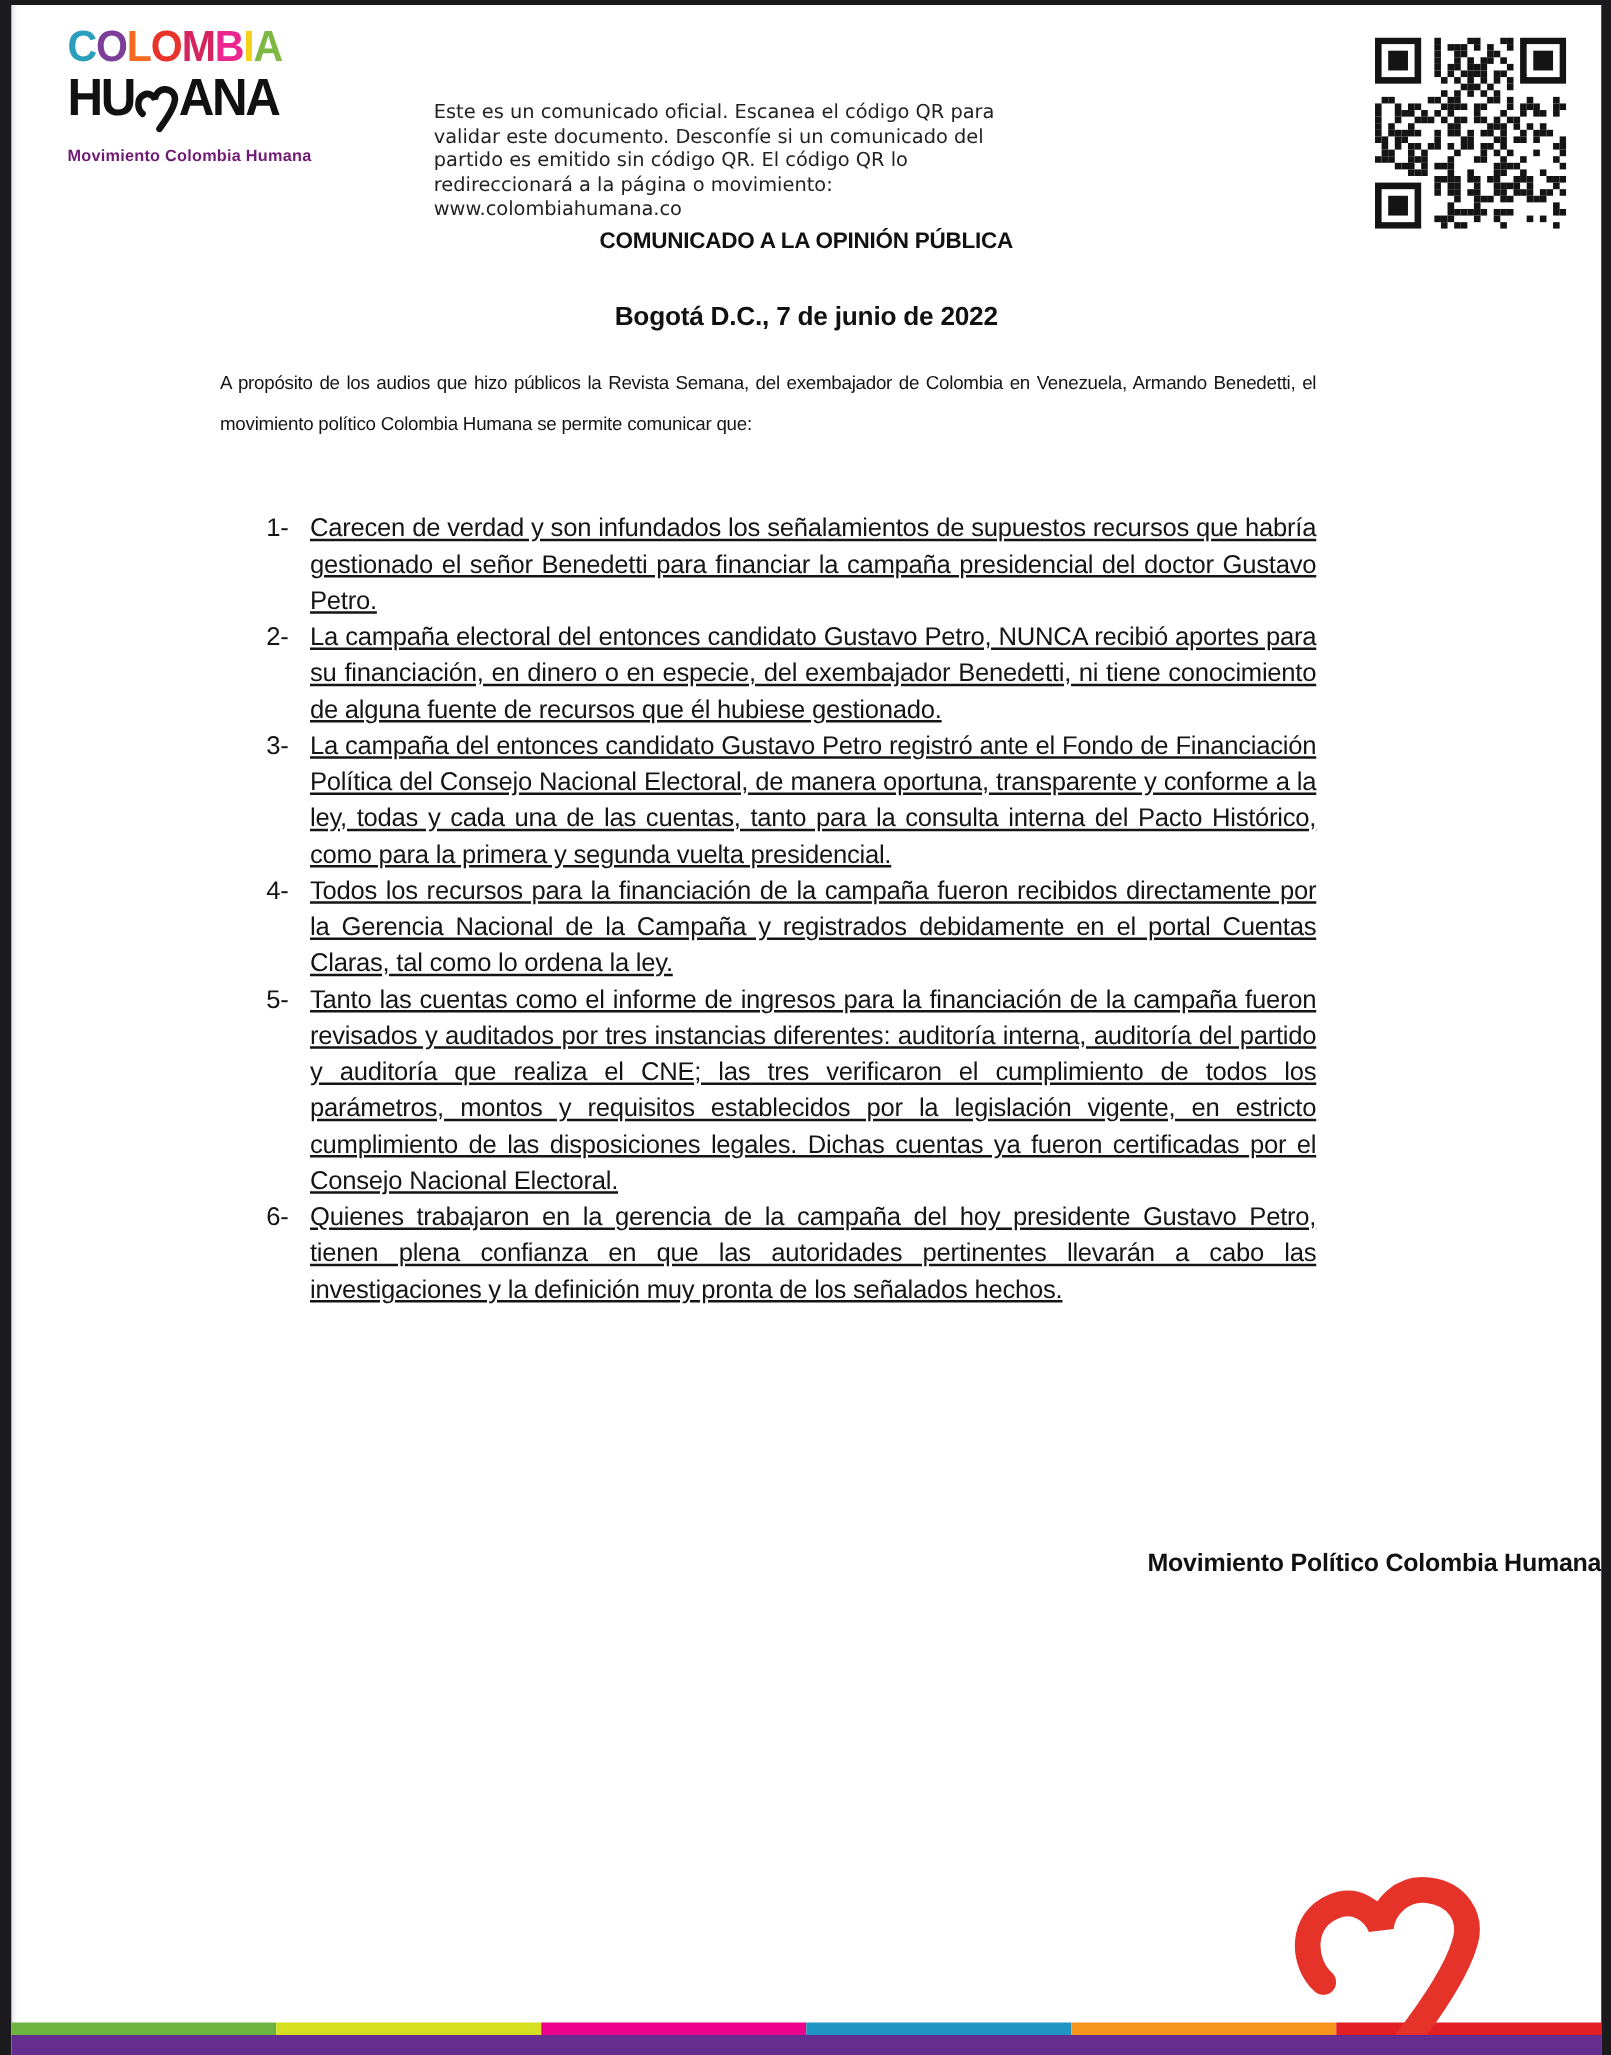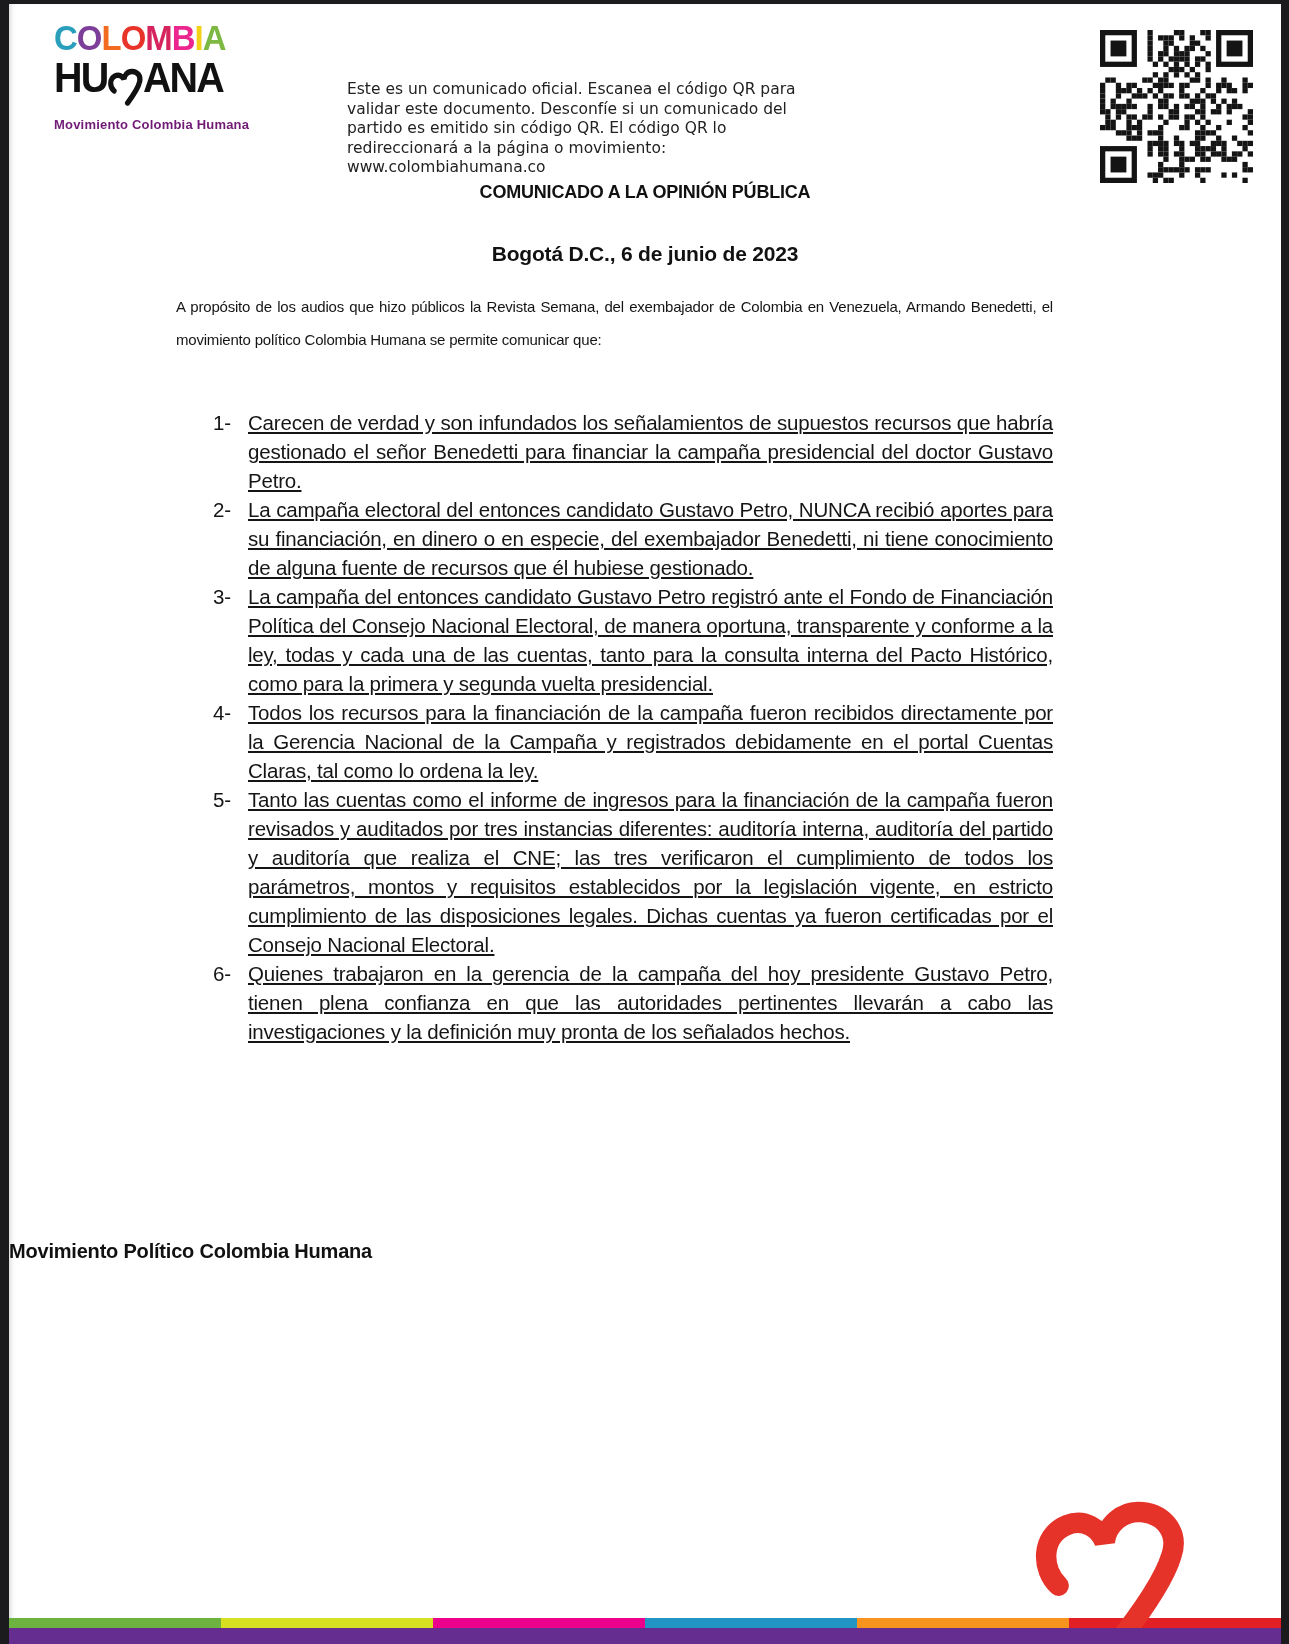--- a/index.html
+++ b/index.html
@@ -50,21 +50,21 @@
     text-align:justify;letter-spacing:-.2px;
   }
   .items{
     position:absolute;left:204px;top:404px;width:840px;
     font-size:20.5px;line-height:29px;color:#151515;letter-spacing:-.2px;
   }
   .item{display:flex;}
   .item .num{width:35px;flex:none;}
   .item .itext{flex:1;text-align:justify;text-decoration:underline;}
   .signature{
-    position:absolute;left:0;top:1236px;width:100%;text-align:left;
+    position:absolute;left:0;top:1236px;width:100%;text-align:right;
     font-size:20px;font-weight:bold;color:#111;letter-spacing:-.2px;
   }
   
   .big-heart{position:absolute;left:1004px;top:1486px;z-index:2;}
   .stripe{
     position:absolute;left:0;bottom:16px;width:100%;height:10px;
     display:flex;z-index:1;
   }
   .stripe div{flex:1;height:100%;}
   .purple-bar{position:absolute;left:0;bottom:0;width:100%;height:16px;z-index:3;}
@@ -374,21 +374,21 @@
         <rect x="110" y="0" width="35" height="35" fill="#141414"></rect>
         <rect x="115" y="5" width="25" height="25" fill="#ffffff"></rect>
         <rect x="120" y="10" width="15" height="15" fill="#141414"></rect>
         <rect x="0" y="110" width="35" height="35" fill="#141414"></rect>
         <rect x="5" y="115" width="25" height="25" fill="#ffffff"></rect>
         <rect x="10" y="120" width="15" height="15" fill="#141414"></rect>
       </svg>
   </div>
 
   <h1 class="doc-title">COMUNICADO A LA OPINIÓN PÚBLICA</h1>
-  <h2 class="dateline">Bogotá D.C., 6 de junio de 2023</h2>
+  <h2 class="dateline">Bogotá D.C., 7 de junio de 2022</h2>
 
   <p class="intro">A propósito de los audios que hizo públicos la Revista Semana, del exembajador de Colombia en Venezuela, Armando Benedetti, el movimiento político Colombia Humana se permite comunicar que:</p>
 
   <div class="items" id="items">
       <div class="item">
         <div class="num">1-</div>
         <div class="itext">Carecen de verdad y son infundados los señalamientos de supuestos recursos que habría gestionado el señor Benedetti para financiar la campaña presidencial del doctor Gustavo Petro.</div>
       </div>
       <div class="item">
         <div class="num">2-</div>

